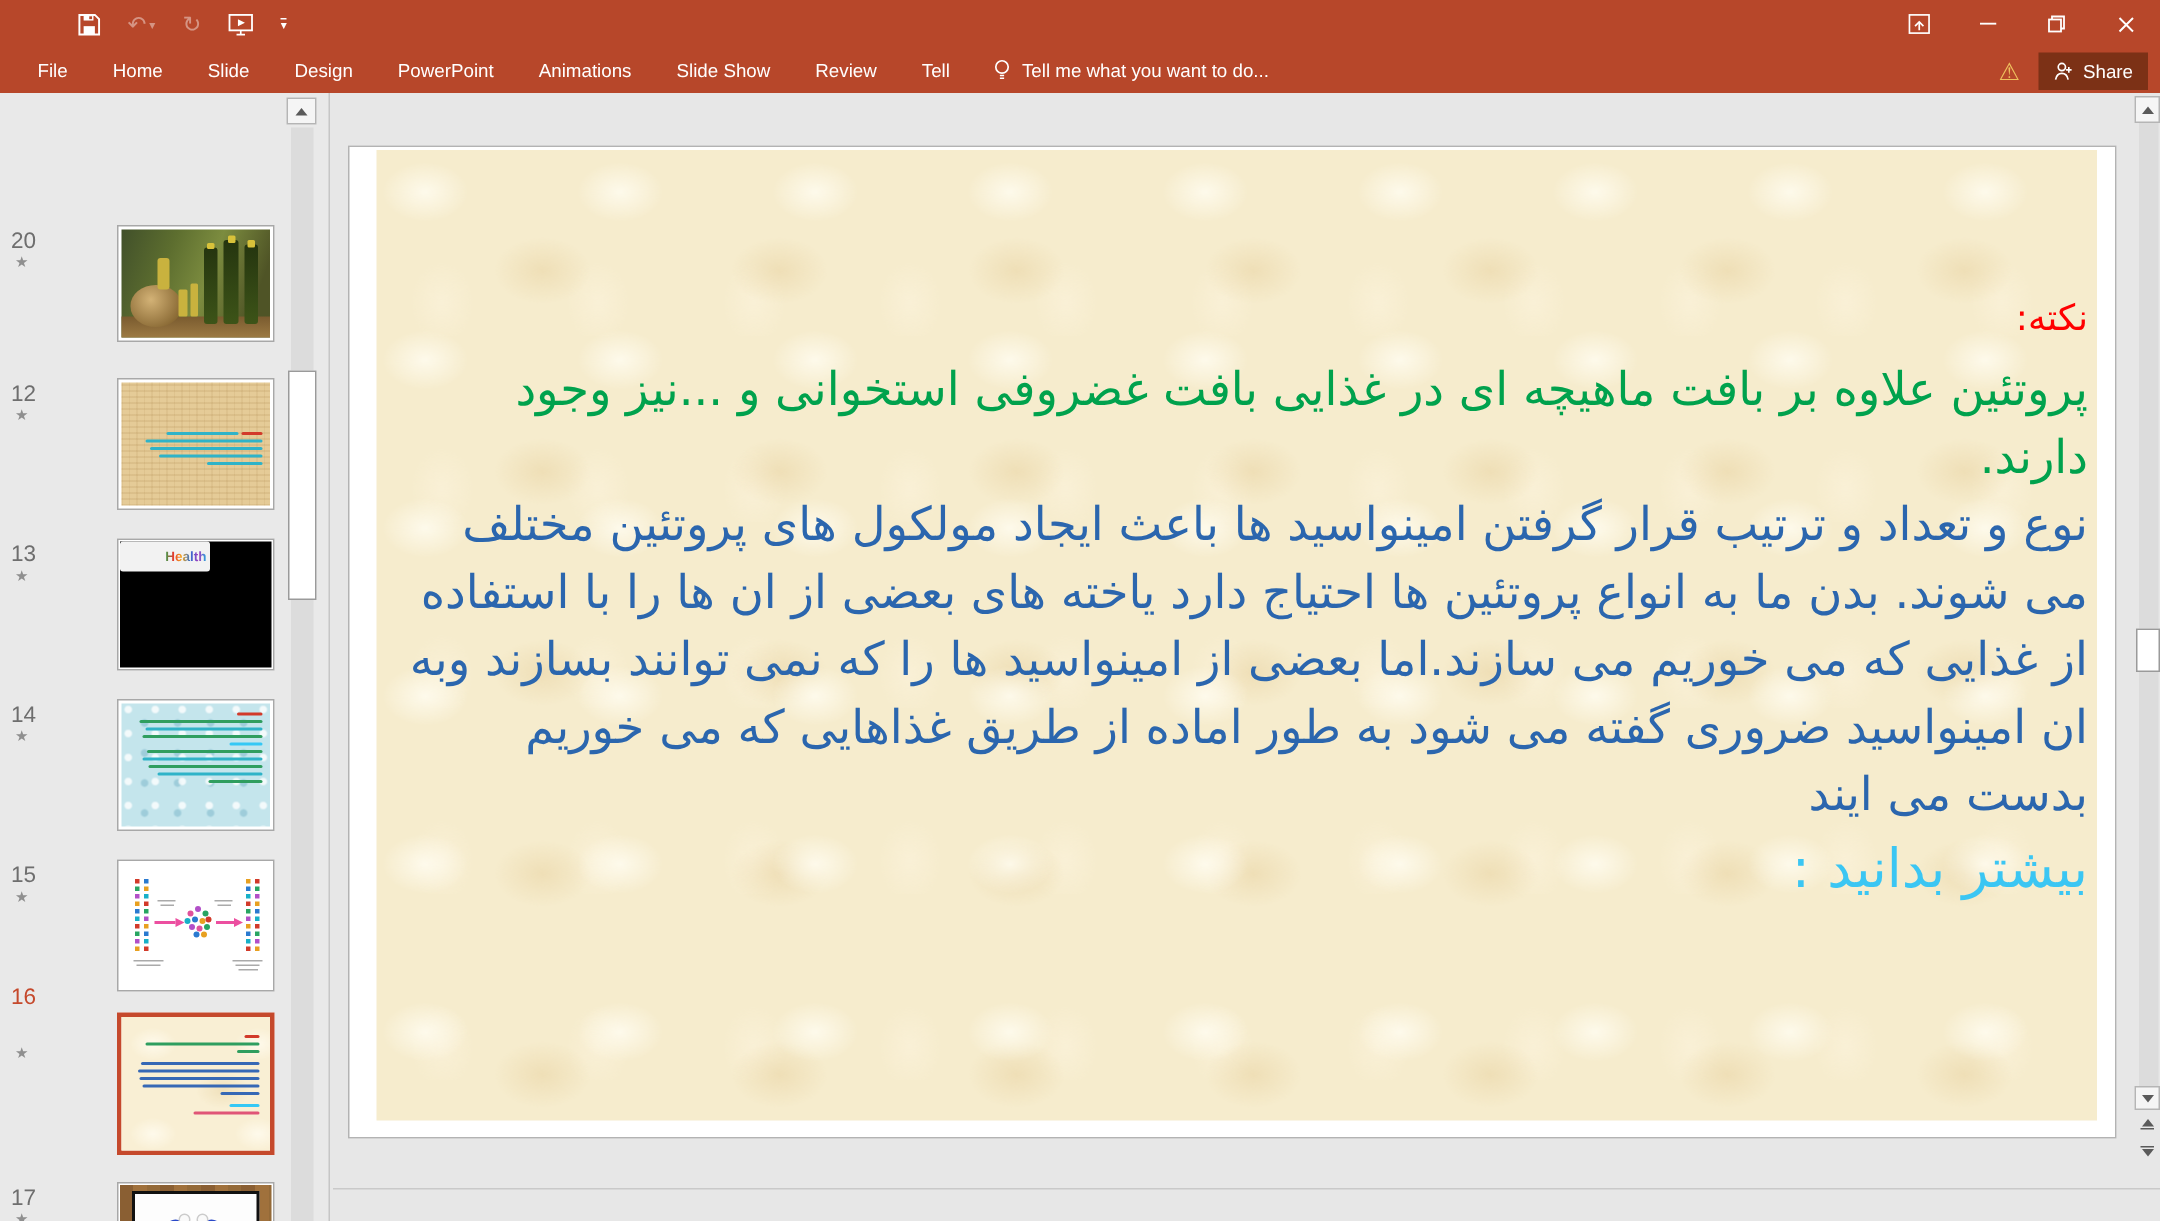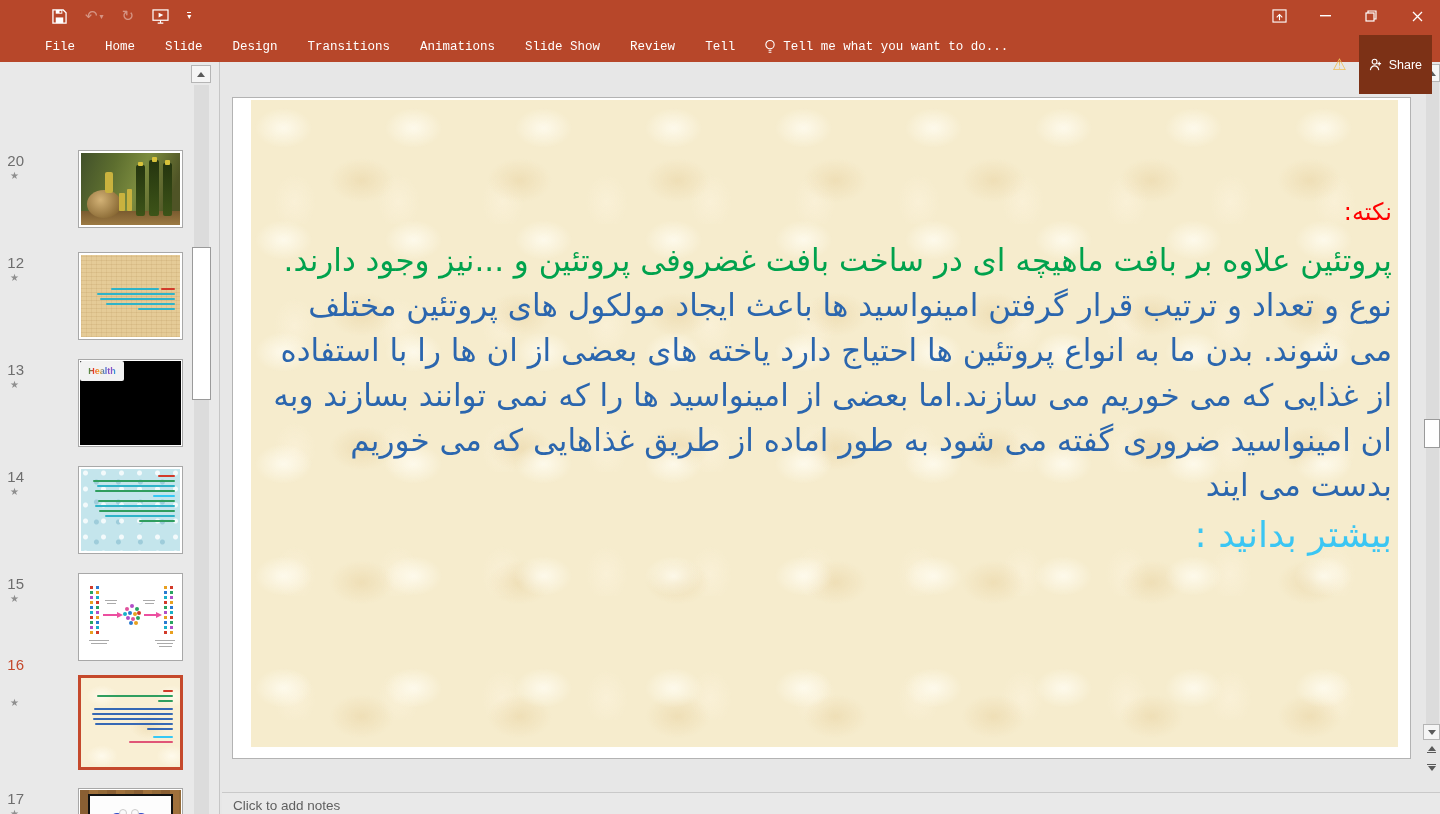--- a/index.html
+++ b/index.html
@@ -13,26 +13,26 @@
   .qat .dim{opacity:.42;}
   .qat .caret{font-size:8px;margin-left:2px;}
   .qat .glyph{font-size:15px;font-family:"DejaVu Sans",sans-serif;}
   .qat .morebar{display:inline-block;border-top:1px solid #fff;font-size:8px;padding-top:1px;line-height:6px;}
   .title-text{position:absolute;left:200px;right:200px;top:0;height:32px;text-align:center;line-height:32px;color:#fff;font-size:12.5px;white-space:nowrap;}
   .winbtns{position:absolute;right:0;top:0;height:32px;display:flex;}
   .winbtn{width:46px;height:32px;display:flex;align-items:center;justify-content:center;color:#fff;}
   .winbtn svg{display:block;}
 
   
-  .tabsrow{position:absolute;top:32px;left:0;right:0;height:30px;background:#b7472a;display:flex;align-items:center;color:#fff;font-size:12.5px;padding-left:30px;z-index:5;font-family:Liberation Mono, monospace;}
+  .tabsrow{position:absolute;top:32px;left:0;right:0;height:30px;background:#b7472a;display:flex;align-items:center;color:#fff;font-size:12.5px;padding-left:10px;z-index:5;}
   .tab{padding:0 15px;height:30px;line-height:30px;white-space:nowrap;}
   .tellme{display:flex;align-items:center;gap:7px;margin-left:14px;white-space:nowrap;}
   .share-area{position:absolute;right:8px;top:35px;display:flex;align-items:center;gap:12px;z-index:6;}
   .warn-glyph{color:#eec05e;font-size:16px;font-family:"DejaVu Sans",sans-serif;}
-  .share-btn{background:#7c3116;color:#fff;height:25px;padding:17px 10px;display:flex;align-items:center;gap:7px;font-size:12.5px;}
+  .share-btn{background:#7c3116;color:#fff;height:25px;padding:0 10px;display:flex;align-items:center;gap:7px;font-size:12.5px;}
   .share-btn svg{display:block;}
 
   
   .thumbpanel{position:absolute;left:0;top:62px;width:219px;bottom:0;background:#e9e9e9;overflow:hidden;}
   .splitter{position:absolute;left:219px;top:62px;bottom:0;width:1px;background:#c6c6c6;}
   .tnum{position:absolute;left:0;width:24px;text-align:right;font-size:15px;color:#6e6e6e;}
   .tnum.sel{color:#c5492c;}
   .tstar{position:absolute;left:10px;font-size:10px;color:#8f8f8f;font-family:"DejaVu Sans",sans-serif;}
   .thumb{position:absolute;left:78px;width:105px;background:#fff;border:1px solid #a8a8a8;box-sizing:border-box;}
   .thumb.selected{border:3px solid #c5492c;}
@@ -50,21 +50,21 @@
   .olive .bowl{position:absolute;left:6%;bottom:10%;width:34%;height:38%;border-radius:50%;background:radial-gradient(circle at 40% 35%,#d3b276,#8a6a35 75%);}
   .olive .bottle{position:absolute;border-radius:2px;background:linear-gradient(#25350f,#3d5418);}
   .olive .cap{position:absolute;background:#d8c23a;border-radius:1px;}
   .olive .mini{position:absolute;background:#c9b23e;border-radius:1px;}
 
   
   .parch12{position:absolute;inset:2px;background:#e5cb97;background-image:repeating-linear-gradient(0deg,rgba(160,120,60,.14) 0 1px,transparent 1px 4px),repeating-linear-gradient(90deg,rgba(160,120,60,.10) 0 1px,transparent 1px 5px);}
 
   
   .blackbg{position:absolute;inset:1px;background:#000;}
-  .health-logo{position:absolute;left:1px;top:1px;width:44px;height:20px;background:#f2f2f2;border-radius:2px;display:flex;align-items:center;justify-content:center;}
+  .health-logo{position:absolute;left:1px;top:1px;width:32px;height:20px;background:#f2f2f2;border-radius:2px;display:flex;align-items:center;justify-content:center;padding-left:28px;}
   .health-word{font-size:9px;font-weight:bold;background:linear-gradient(90deg,#2fa34c,#e8392f,#f5a81c,#2f6fd0,#a83bc0,#12b2e0);-webkit-background-clip:text;background-clip:text;color:transparent;}
 
   
   .blue14{position:absolute;inset:2px;background-color:#c4e5ec;background-image:radial-gradient(circle at 25% 25%,rgba(255,255,255,.8) 0 2px,transparent 3px),radial-gradient(circle at 70% 65%,rgba(120,180,200,.5) 0 2px,transparent 3px);background-size:18px 16px,22px 20px;}
 
   
   .diag15{position:absolute;inset:2px;background:#fff;}
   .diag15 svg{display:block;}
 
   
@@ -157,21 +157,21 @@
           </svg>
       </span>
     </div>
   </div>
 
   <div class="tabsrow">
     <span class="tab">File</span>
     <span class="tab">Home</span>
     <span class="tab">Slide</span>
     <span class="tab">Design</span>
-    <span class="tab">Transitions</span>
+    <span class="tab">PowerPoint</span>
     <span class="tab">Animations</span>
     <span class="tab">Slide Show</span>
     <span class="tab">Review</span>
     <span class="tab">Tell</span>
     <span class="tellme">
       <svg width="12" height="16" viewBox="0 0 12 17">
           <circle cx="6" cy="6" r="4.4" fill="none" stroke="#fff" stroke-width="1.2"></circle>
           <path d="M4.5 12h3M4.5 14h3" stroke="#fff" stroke-width="1.1"></path>
         </svg>
       <span>Tell me what you want to do...</span>
@@ -386,21 +386,21 @@
       </div>
     <div class="track" style="left:194px;top:23px;width:15px;bottom:0;"></div>
     <div class="sthumb" style="left:192px;top:185px;width:19px;height:153px;"></div>
   </div>
   <div class="splitter"></div>
 
   <div class="editor-slide">
     <div class="parchment">
       <div class="slide-content">
         <p class="h-note">نکته:</p>
-        <p class="p-green">پروتئین علاوه بر بافت ماهیچه ای در ساخت بافت غضروفی پروتئین و ...نیز وجود دارند.</p>
+        <p class="p-green">پروتئین علاوه بر بافت ماهیچه ای در غذایی بافت غضروفی استخوانی و ...نیز وجود دارند.</p>
         <p class="p-blue">نوع و تعداد و ترتیب قرار گرفتن امینواسید ها باعث ایجاد مولکول های پروتئین مختلف می شوند. بدن ما به انواع پروتئین ها احتیاج دارد یاخته های بعضی از ان ها را با استفاده از غذایی که می خوریم می سازند.اما بعضی از امینواسید ها را که نمی توانند بسازند وبه ان امینواسید ضروری گفته می شود به طور اماده از طریق غذاهایی که می خوریم بدست می ایند</p>
         <p class="h-more">بیشتر بدانید :</p>
       </div>
     </div>
   </div>
 
   <div class="sbtn" style="left:1423px;top:64px;width:17px;height:18px;">
       <span class="tri-up"></span>
     </div>
   <div class="track" style="left:1426px;top:82px;width:13px;height:642px;"></div>
@@ -411,17 +411,14 @@
   <div class="dblarrow" style="left:1427px;top:746px;">
     <span class="tri-up"></span>
       <span class="bar"></span>
   </div>
   <div class="dblarrow" style="left:1427px;top:764px;">
     <span class="bar"></span>
       <span class="tri-down"></span>
   </div>
 
   <div class="notes-divider"></div>
-  <div class="notes-area">
-    <span class="notes-text">Click to add notes</span>
-  </div>
 
 </div>
 
 </body></html>

